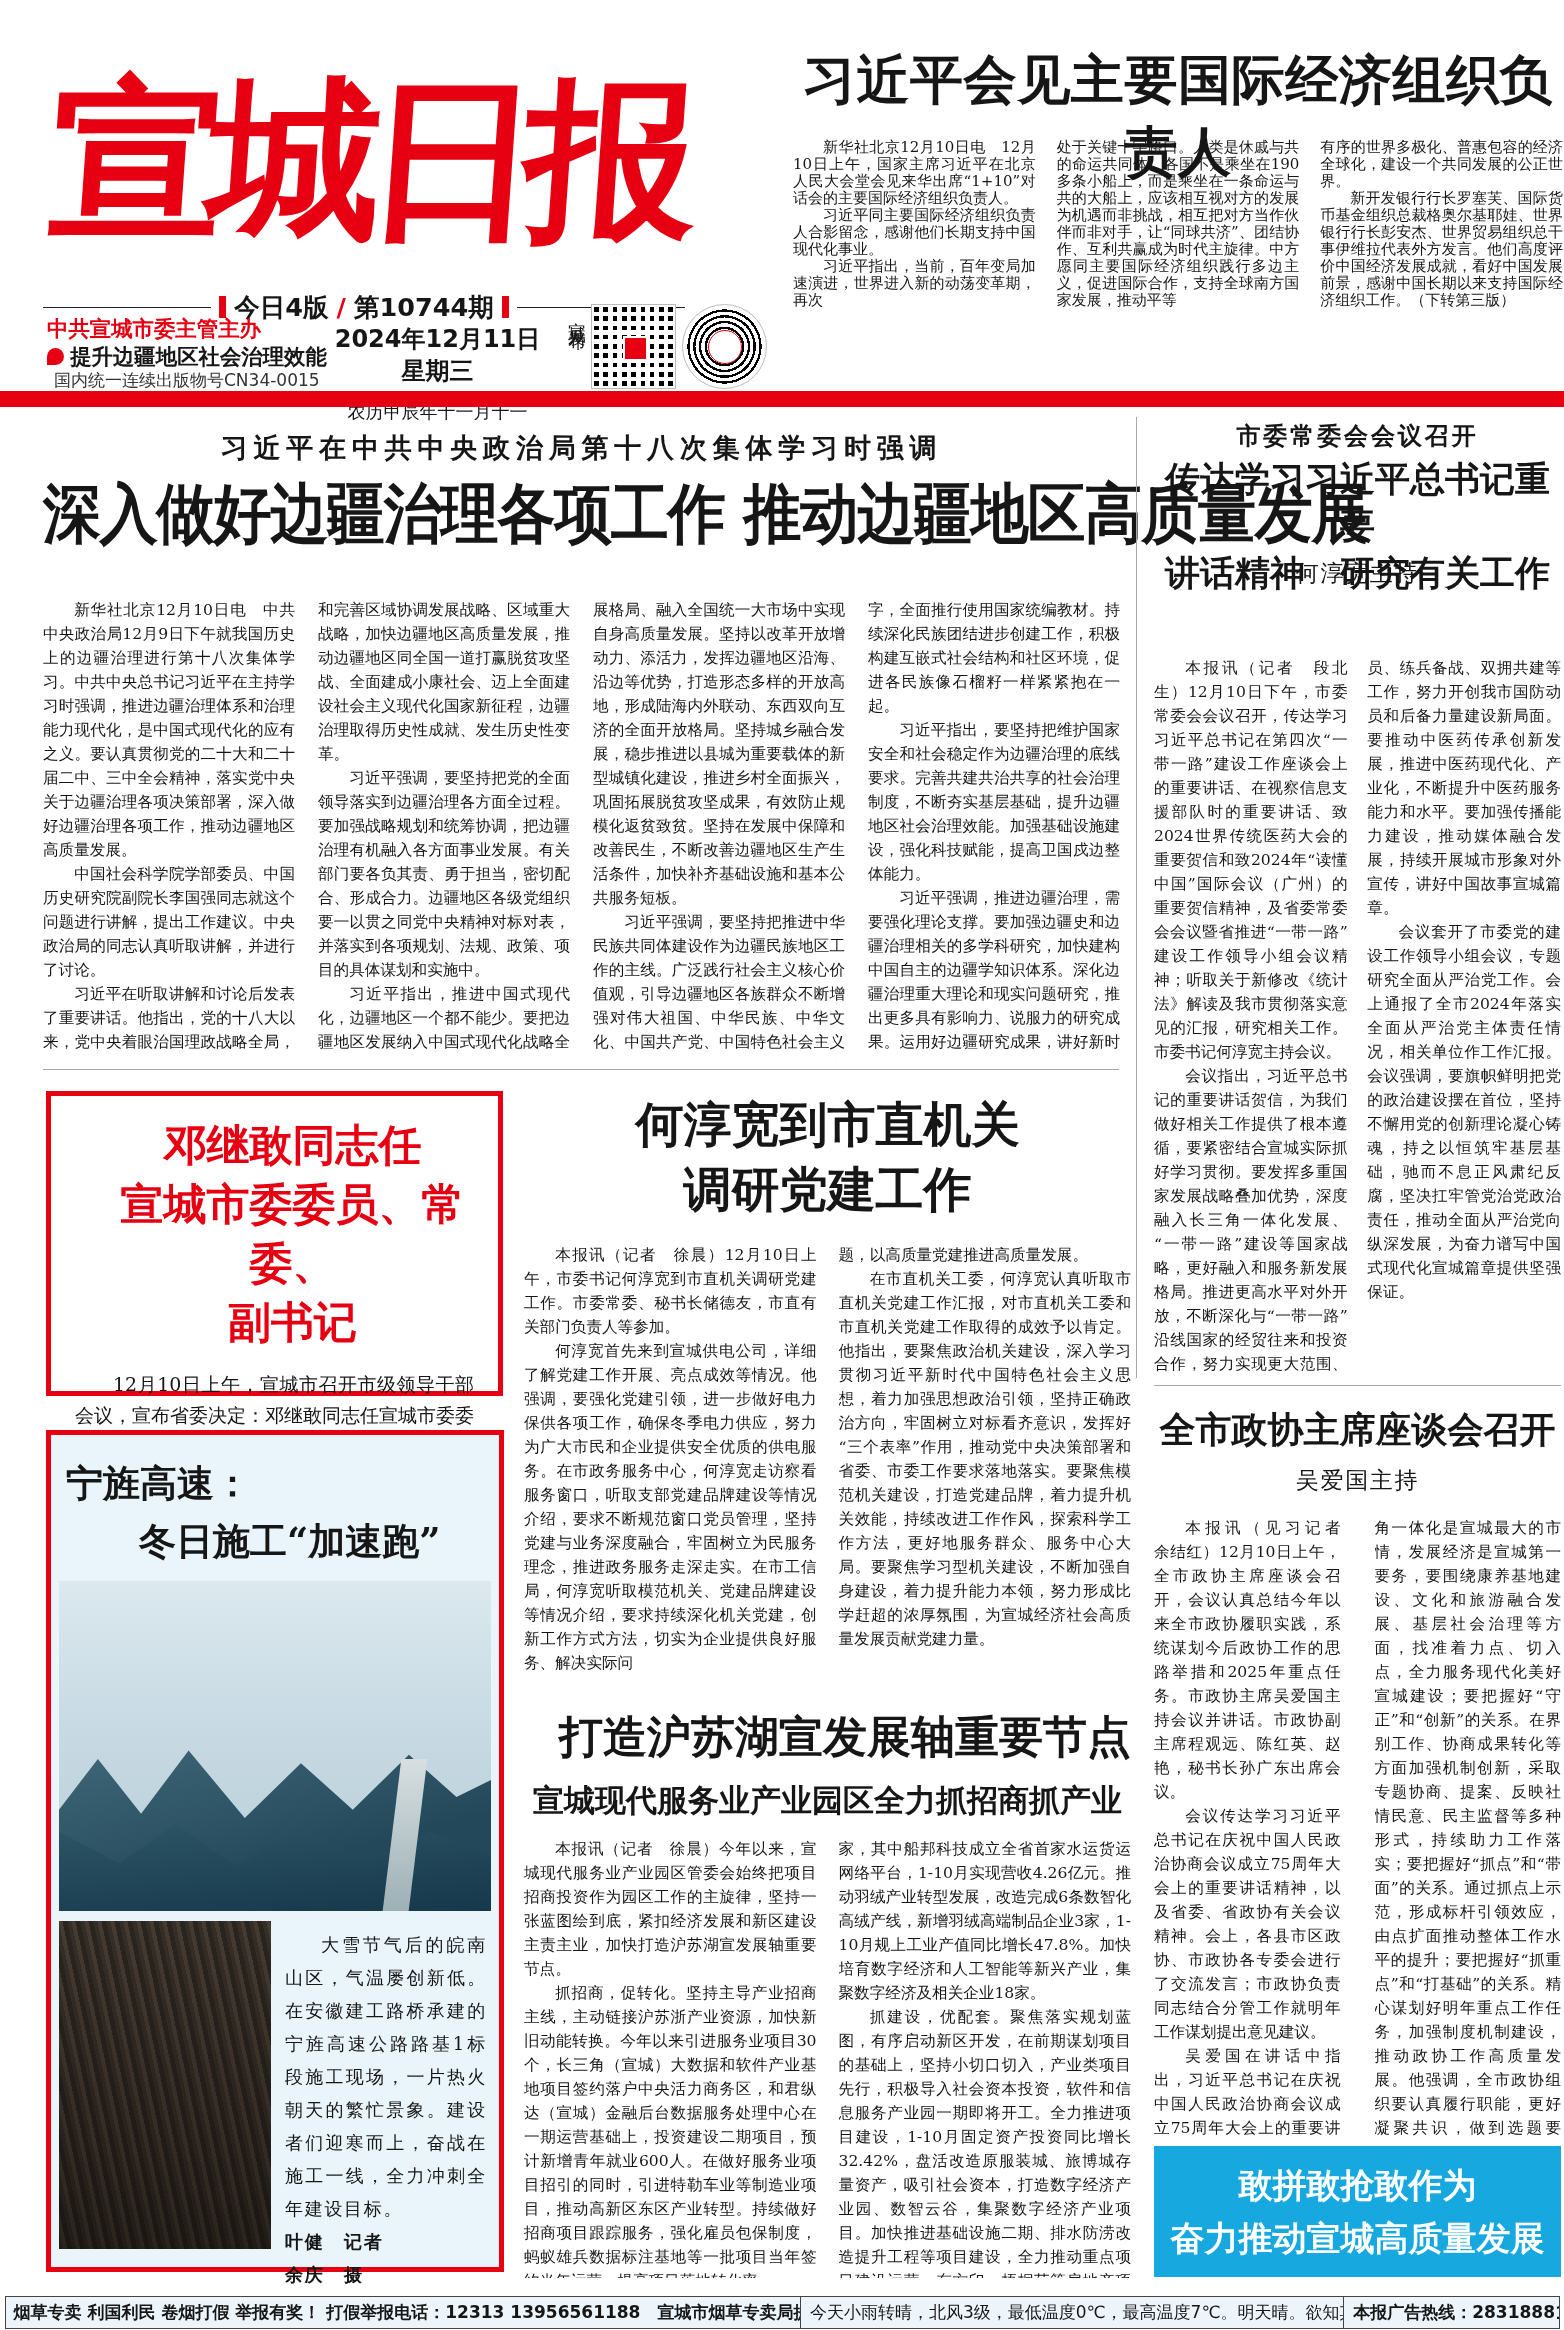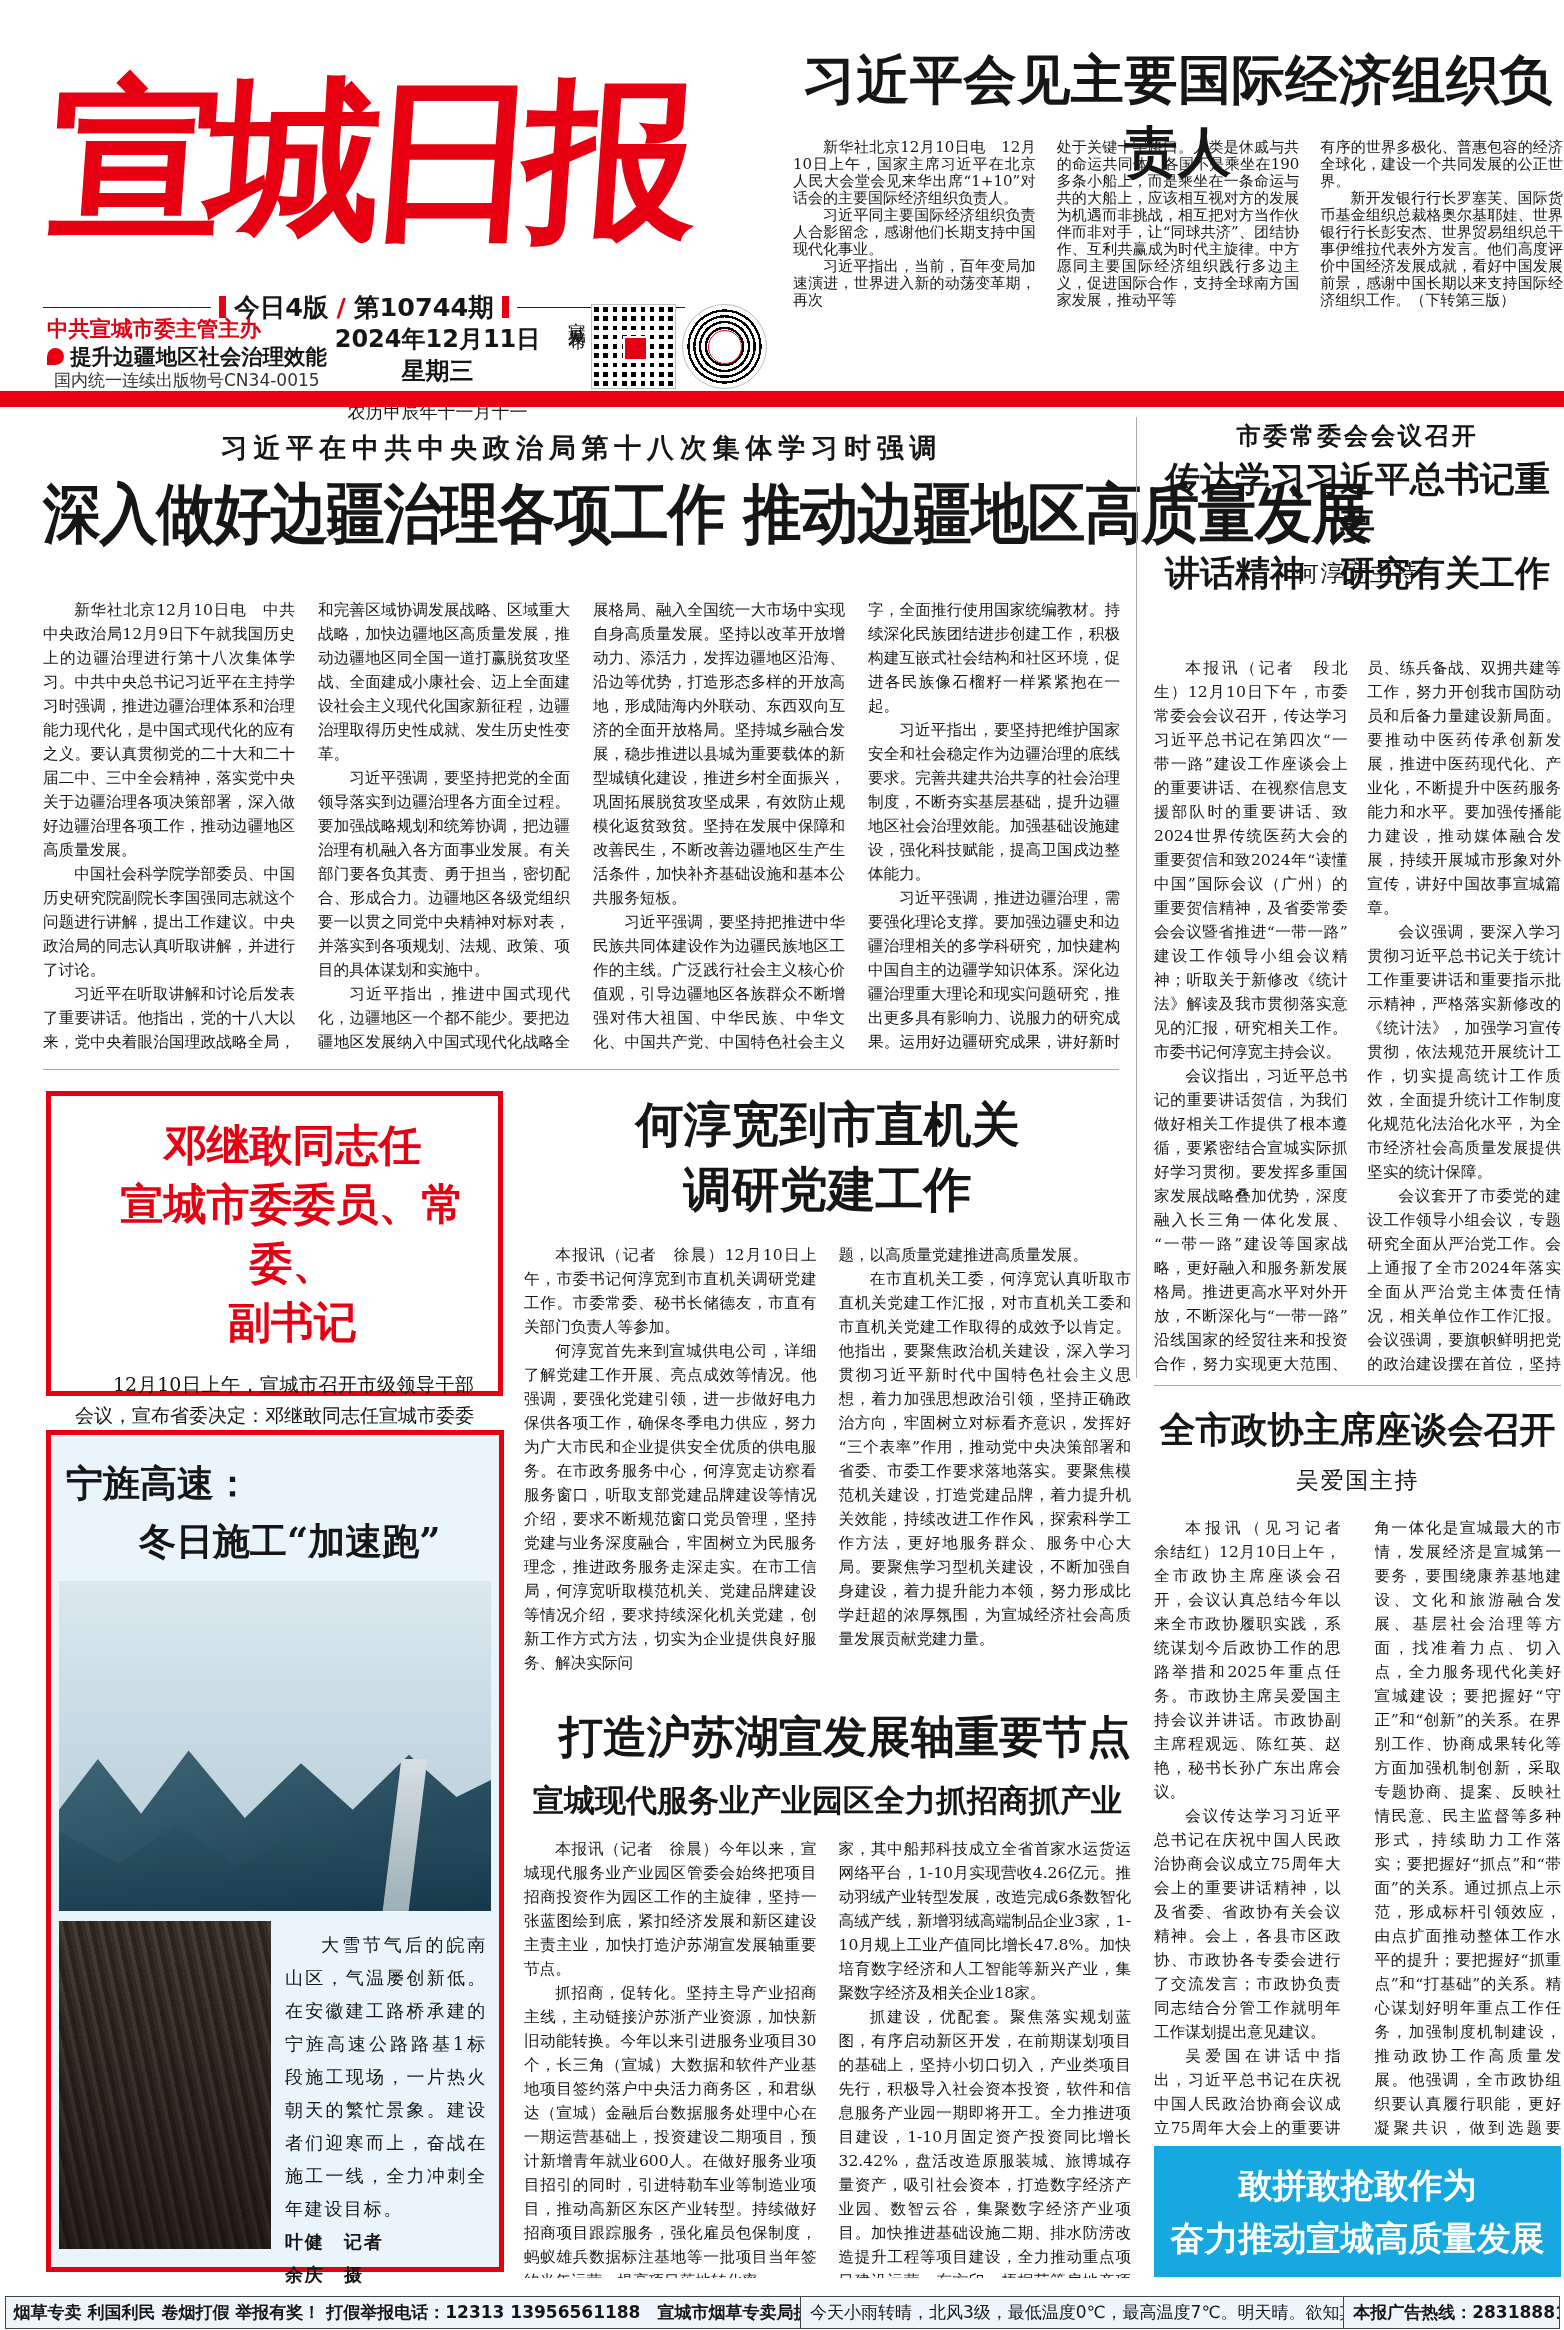--- a/index.html
+++ b/index.html
@@ -190,21 +190,20 @@
     <span style="display:block">讲话精神　研究有关工作</span>
   </div>
   <div class="abs center" id="sc-byline">何淳宽主持</div>
   <div class="abs cols" id="sc-body">
     <div class="col">
         <p>本报讯（记者　段北生）12月10日下午，市委常委会会议召开，传达学习习近平总书记在第四次“一带一路”建设工作座谈会上的重要讲话、在视察信息支援部队时的重要讲话、致2024世界传统医药大会的重要贺信和致2024年“读懂中国”国际会议（广州）的重要贺信精神，及省委常委会会议暨省推进“一带一路”建设工作领导小组会议精神；听取关于新修改《统计法》解读及我市贯彻落实意见的汇报，研究相关工作。市委书记何淳宽主持会议。</p>
         <p>会议指出，习近平总书记的重要讲话贺信，为我们做好相关工作提供了根本遵循，要紧密结合宣城实际抓好学习贯彻。要发挥多重国家发展战略叠加优势，深度融入长三角一体化发展、“一带一路”建设等国家战略，更好融入和服务新发展格局。推进更高水平对外开放，不断深化与“一带一路”沿线国家的经贸往来和投资合作，努力实现更大范围、更宽领域、更深层次的合作共赢。深化拓展人文交流，用好文房四宝等独特历史文化资源，开展形式多样的人文交流活动，不断扩大宣城海外影响力和知名度。要全力支持国防和军队建设，统筹抓好国防动</p>
       </div>
     <div class="col" data-cont="1">
         <p>员、练兵备战、双拥共建等工作，努力开创我市国防动员和后备力量建设新局面。要推动中医药传承创新发展，推进中医药现代化、产业化，不断提升中医药服务能力和水平。要加强传播能力建设，推动媒体融合发展，持续开展城市形象对外宣传，讲好中国故事宣城篇章。</p>
-        <p>会议强调，要深入学习贯彻习近平总书记关于统计工作重要讲话和重要指示批示精神，严格落实新修改的《统计法》，加强学习宣传贯彻，依法规范开展统计工作，切实提高统计工作质效，全面提升统计工作制度化规范化法治化水平，为全市经济社会高质量发展提供坚实的统计保障。</p>
         <p>会议套开了市委党的建设工作领导小组会议，专题研究全面从严治党工作。会上通报了全市2024年落实全面从严治党主体责任情况，相关单位作工作汇报。会议强调，要旗帜鲜明把党的政治建设摆在首位，坚持不懈用党的创新理论凝心铸魂，持之以恒筑牢基层基础，驰而不息正风肃纪反腐，坚决扛牢管党治党政治责任，推动全面从严治党向纵深发展，为奋力谱写中国式现代化宣城篇章提供坚强保证。</p>
       </div>
   </div>
   <div class="abs hrule" id="hrule-right"></div>
 
   <div class="abs" id="deng-box">
     <div id="deng-title">
       <span>邓继敢同志任</span>
       <span>宣城市委委员、常委、</span>
       <span>副书记</span>

